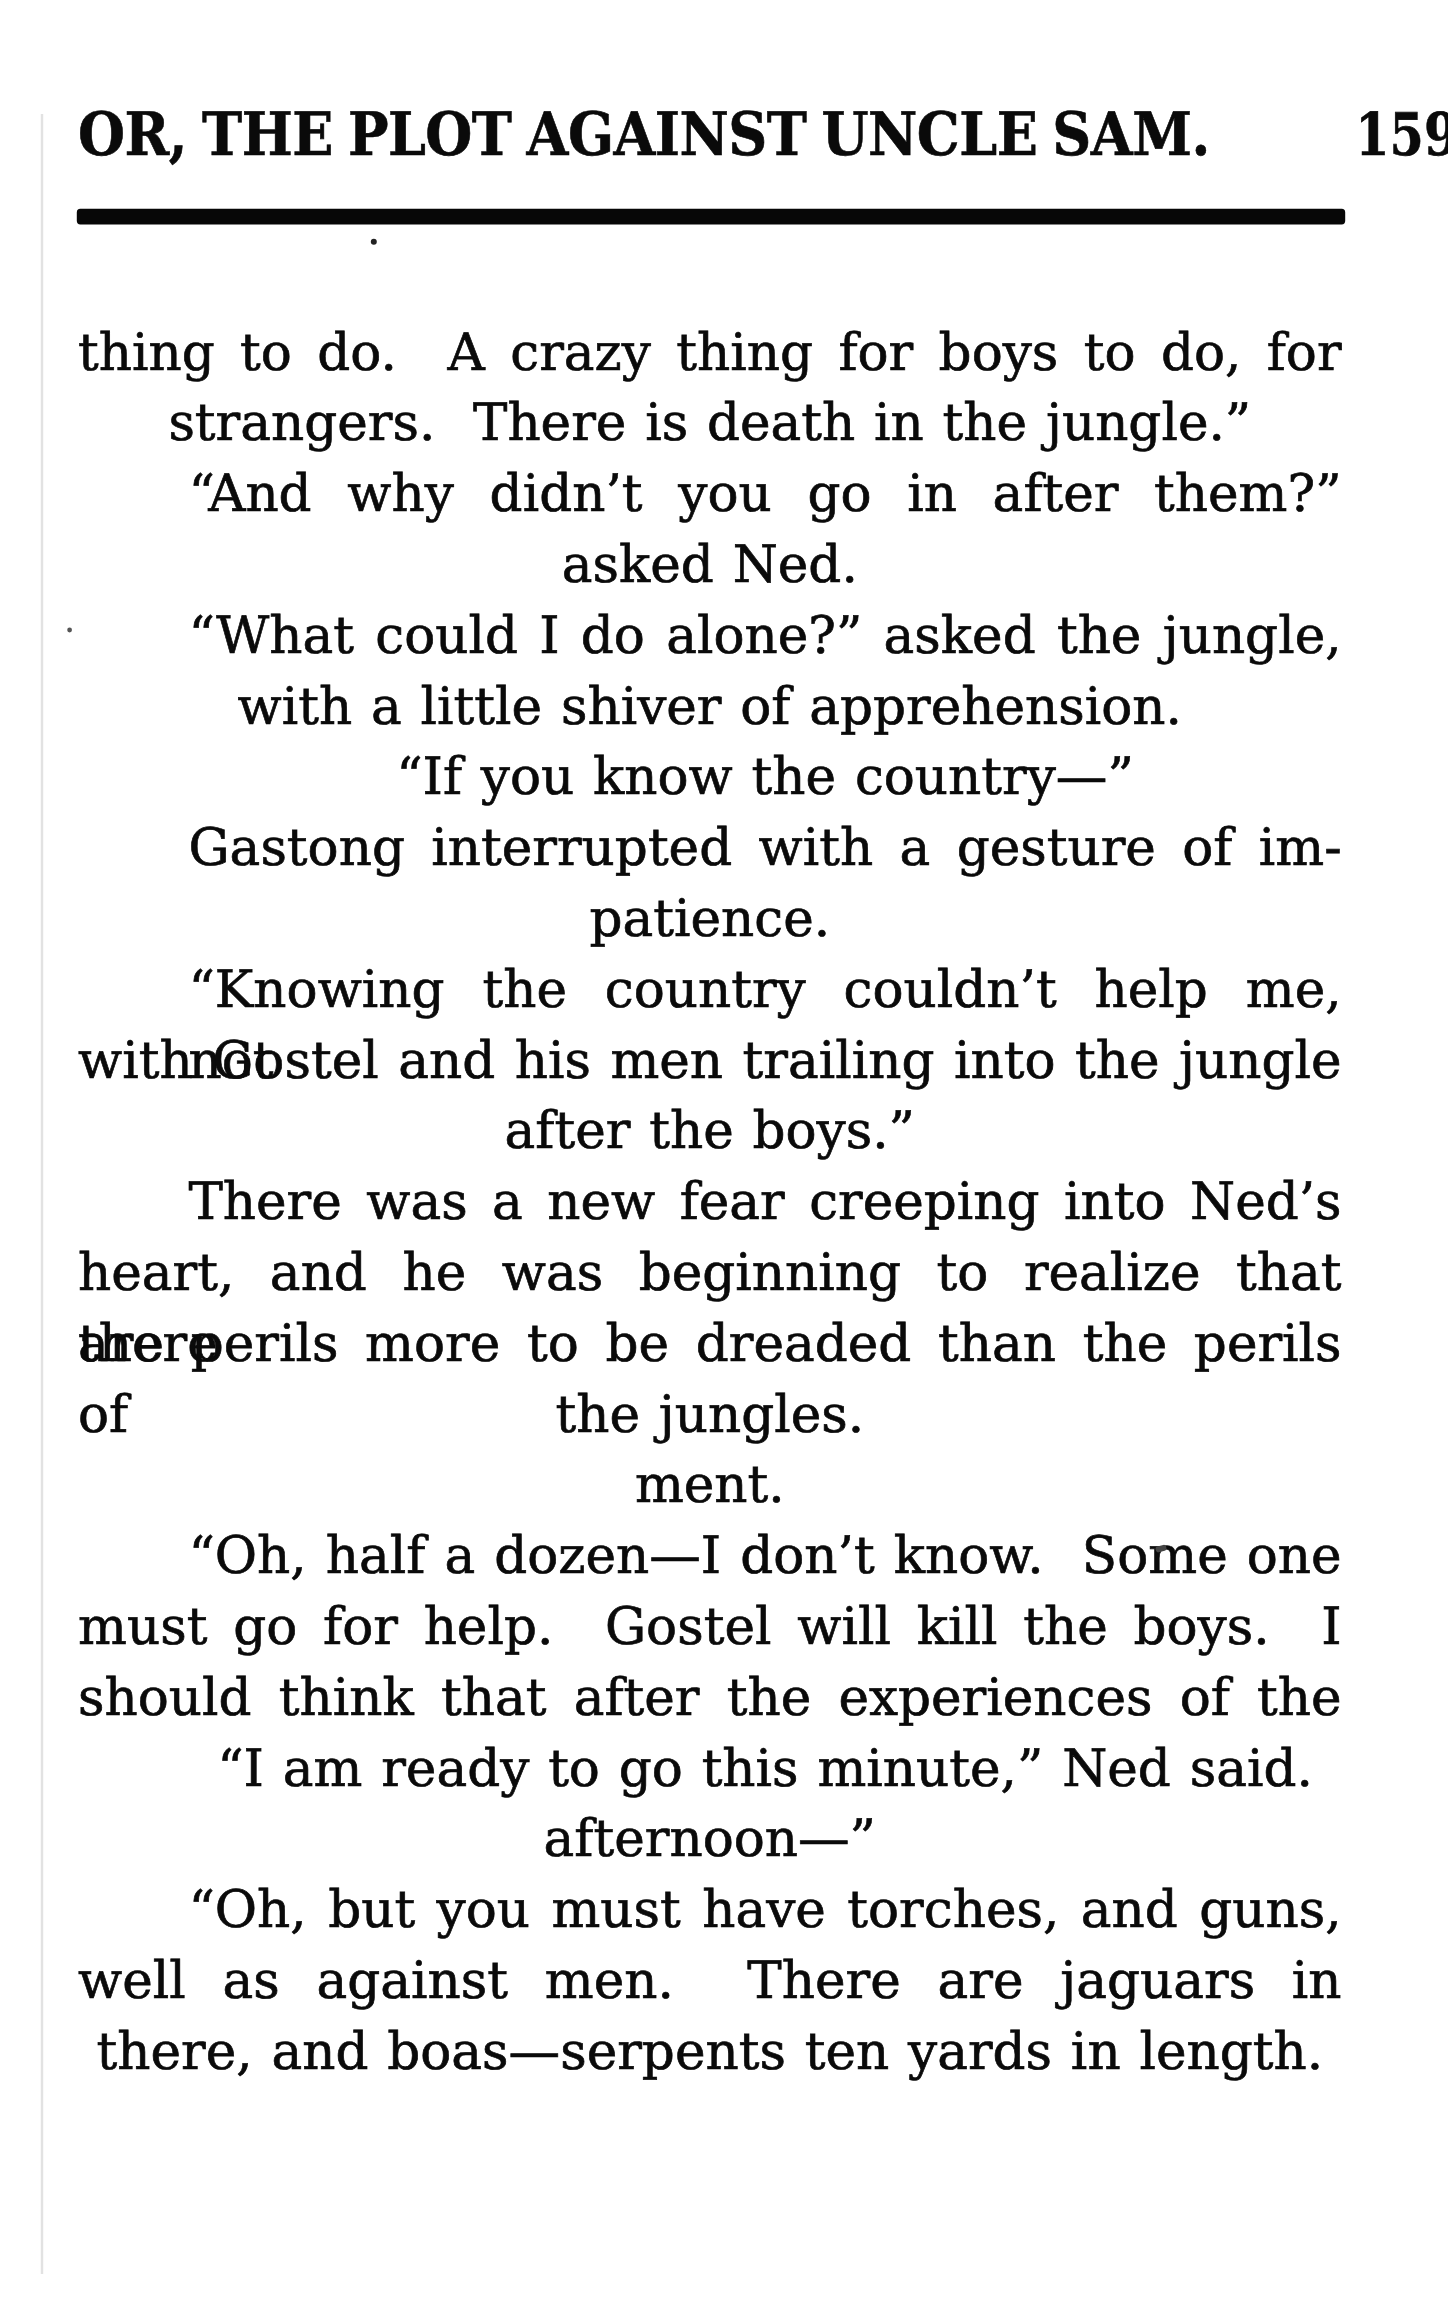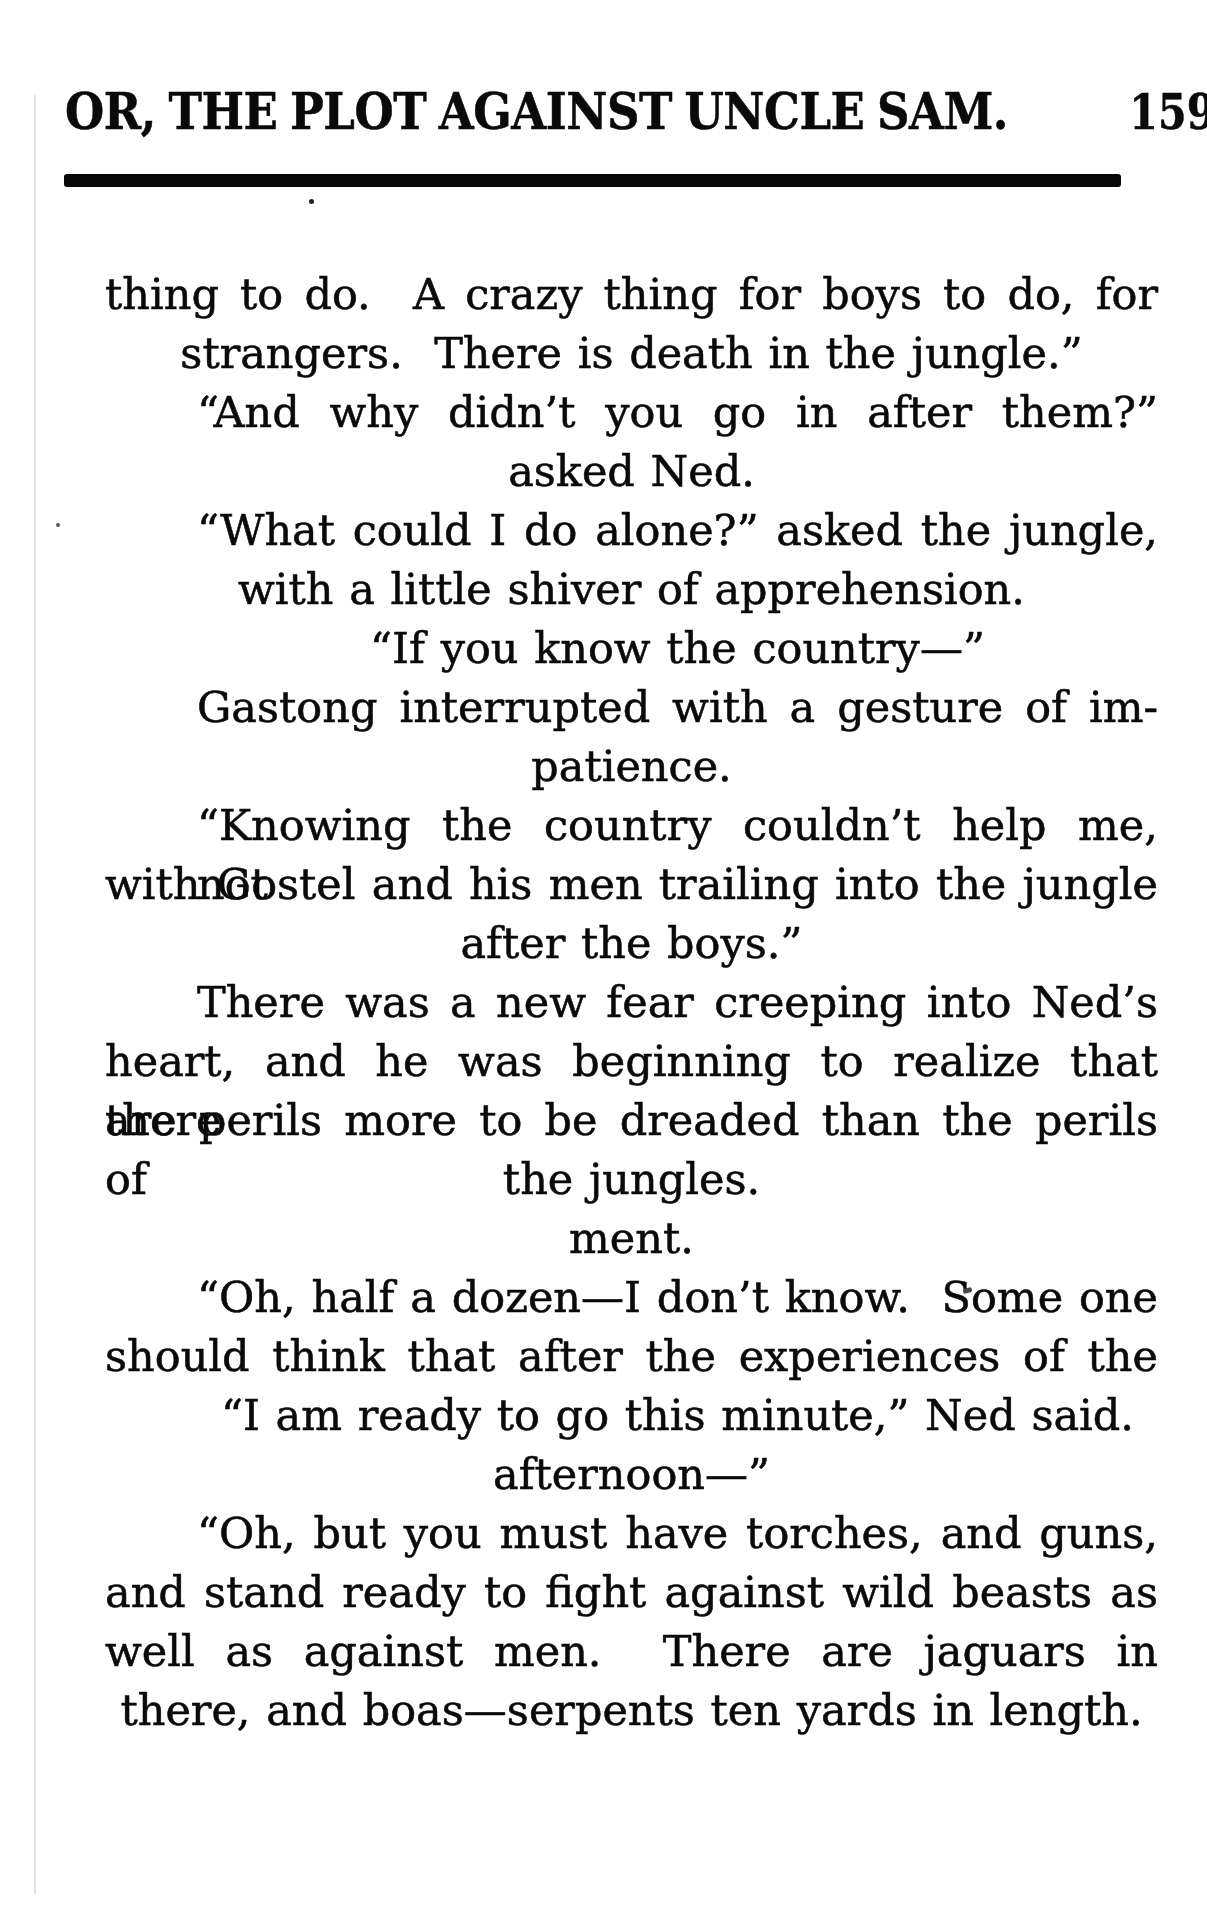--- a/index.html
+++ b/index.html
@@ -35,21 +35,20 @@
   
   .header-rule{
     position:absolute;left:64px;top:174px;width:1057px;height:13px;
     background:#070707;border-radius:3px;
   }
   
   .body-text{
     position:absolute;left:65px;top:265px;width:1053px;
     font-size:43px;line-height:59px;
     word-spacing:2px;
-    margin-left:40px;
     -webkit-text-stroke:0.55px #0a0a0a;
   }
   .line{height:59px;overflow:visible;}
   .line.plain{text-align:center;white-space:nowrap;}
   .line.justify{text-align:justify;text-align-last:justify;}
   .line.indent{padding-left:92px;}
   
   .speck{position:absolute;background:#222;border-radius:50%;}
   .speck.s1{left:309px;top:199px;width:5px;height:5px;}
   .speck.s2{left:56px;top:523px;width:4px;height:4px;background:#555;}
@@ -80,24 +79,24 @@
   <div class="line plain">patience.</div>
   <div class="line justify indent">“Knowing the country couldn’t help me, not</div>
   <div class="line justify">with Gostel and his men trailing into the jungle</div>
   <div class="line plain">after the boys.”</div>
   <div class="line justify indent">There was a new fear creeping into Ned’s</div>
   <div class="line justify">heart, and he was beginning to realize that there</div>
   <div class="line justify">are perils more to be dreaded than the perils of</div>
   <div class="line plain">the jungles.</div>
   <div class="line plain">ment.</div>
   <div class="line justify indent">“Oh, half a dozen—I don’t know.&nbsp; Some one</div>
+  <div class="line justify">must go for help.&nbsp; Gostel will kill the boys.&nbsp; I</div>
   <div class="line justify">should think that after the experiences of the</div>
   <div class="line plain indent">“I am ready to go this minute,” Ned said.</div>
   <div class="line plain">afternoon—”</div>
   <div class="line justify indent">“Oh, but you must have torches, and guns,</div>
-  <div class="line justify">and stand ready to fight against wild beasts as</div>
   <div class="line justify">well as against men.&nbsp; There are jaguars in</div>
   <div class="line plain">there, and boas—serpents ten yards in length.</div>
 </div>
 
 <div class="speck s1"></div>
 <div class="speck s2"></div>
 <div class="speck s3"></div>
 
 </body></html>

